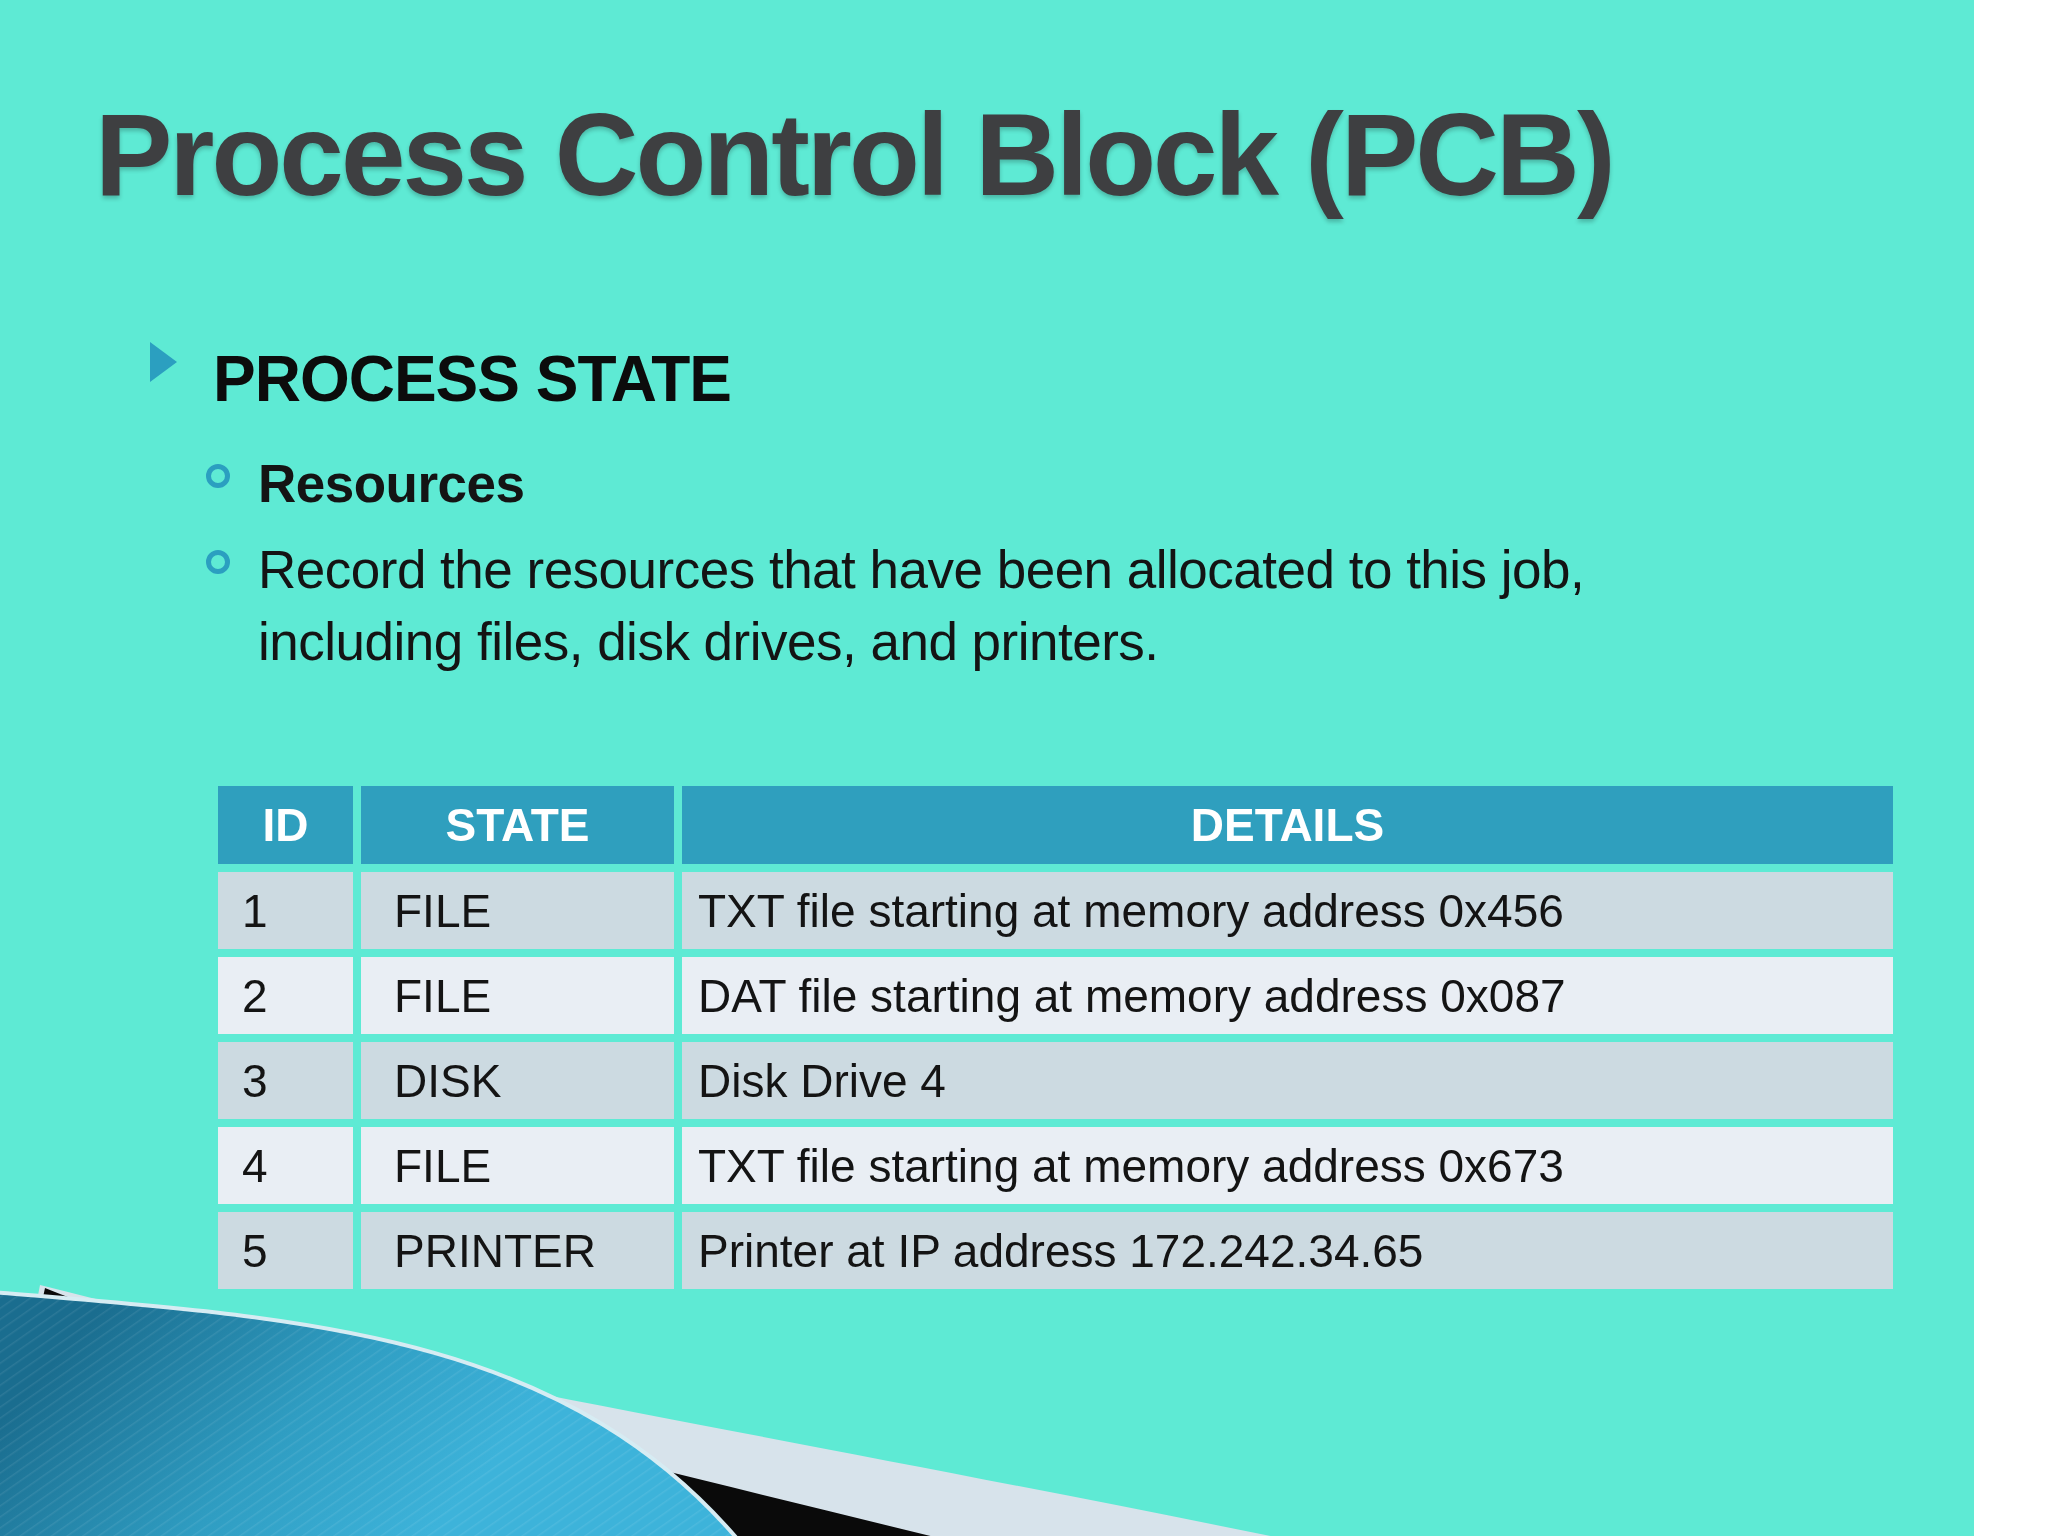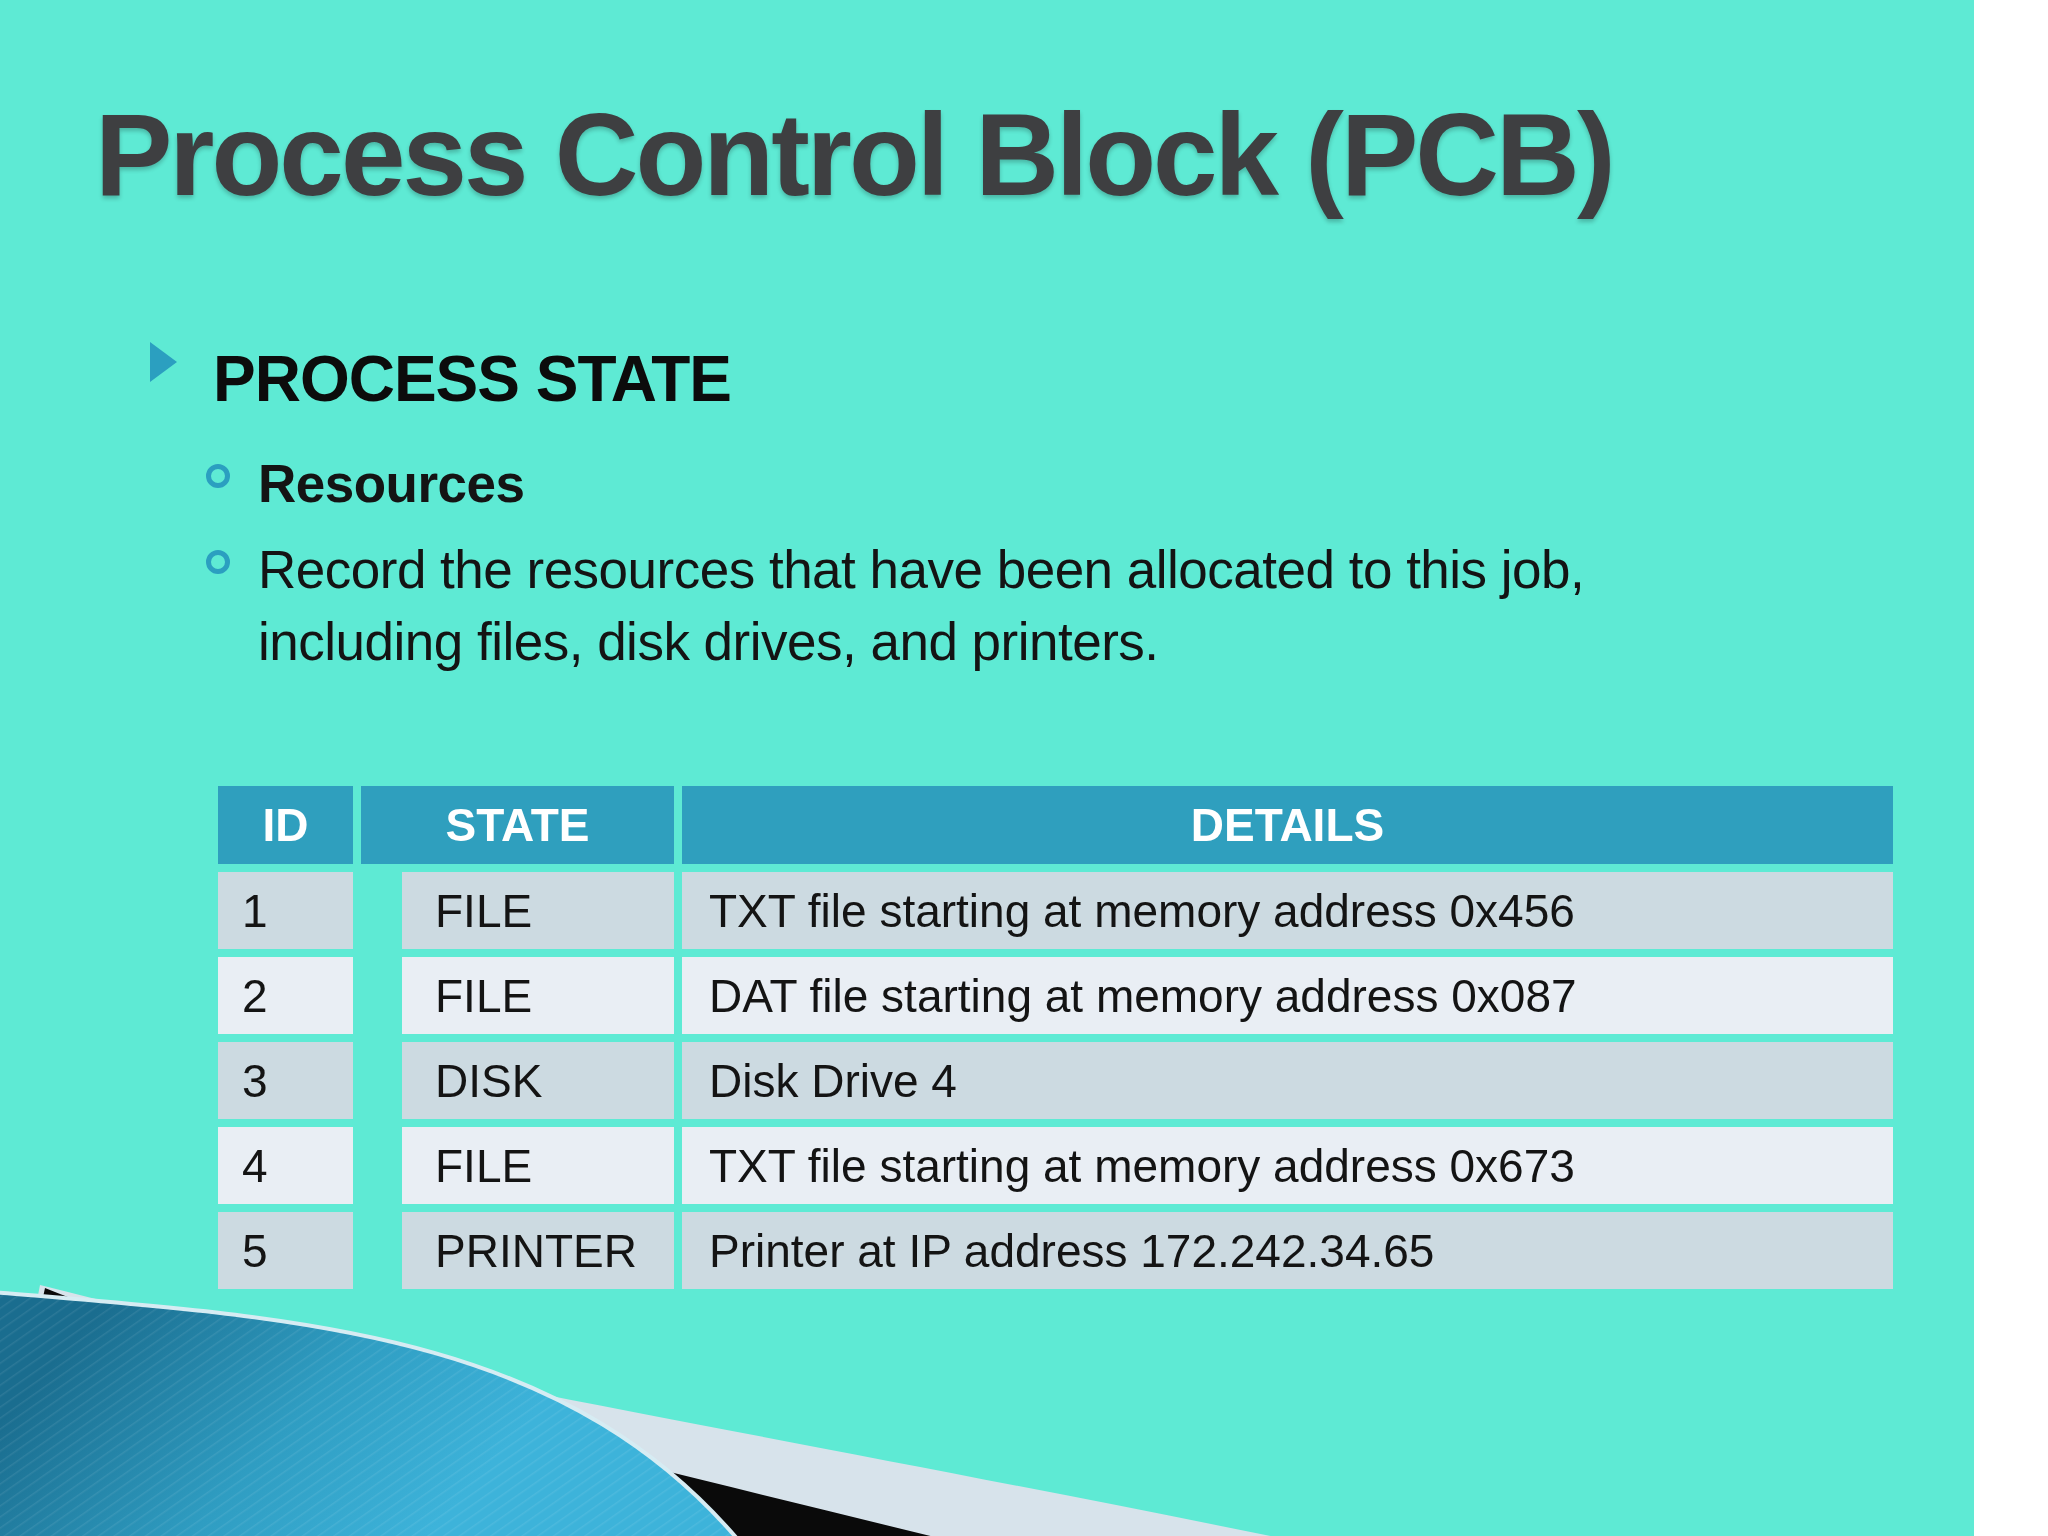--- a/index.html
+++ b/index.html
@@ -65,22 +65,22 @@
     display:flex;align-items:center;
     font-size:46px;color:#141414;
   }
   .cell.head{
     background:#2f9fbe;color:#ffffff;font-weight:700;
     justify-content:center;
   }
   .cell.odd{background:#ccdae1;}
   .cell.even{background:#e9eef4;}
   .cell.c-id{padding-left:24px;}
-  .cell.c-type{padding-left:33px;margin-left:41px;}
-  .cell.c-details{padding-left:27px;}
+  .cell.c-type{padding-left:33px;}
+  .cell.c-details{padding-left:16px;}
   
   .swoosh{
     position:absolute;left:0;top:0;width:2048px;height:1536px;
     pointer-events:none;
   }
 </style>
 </head>
 <body>
 
 <div class="slide">

